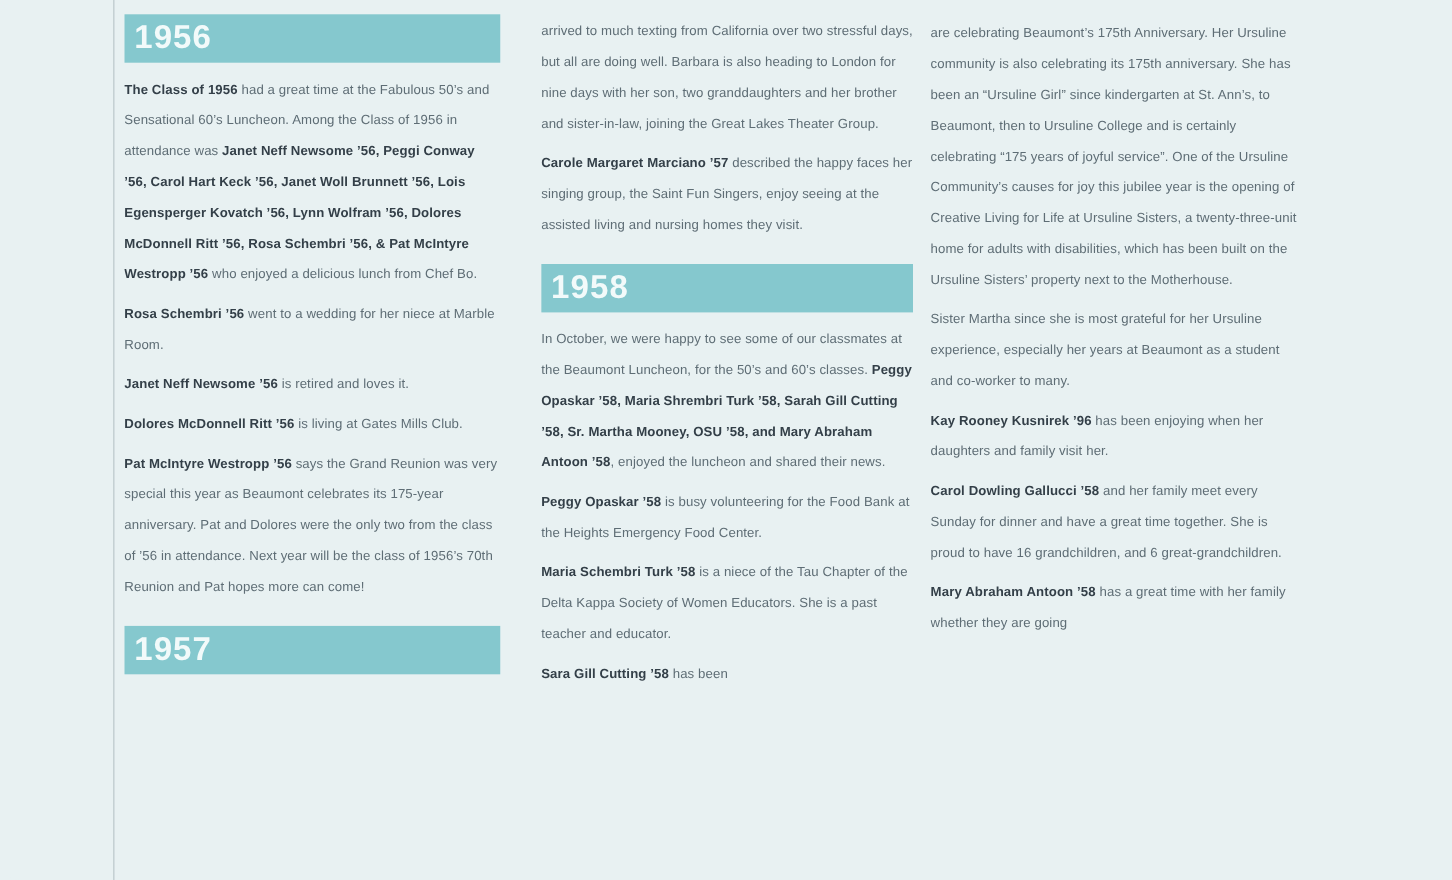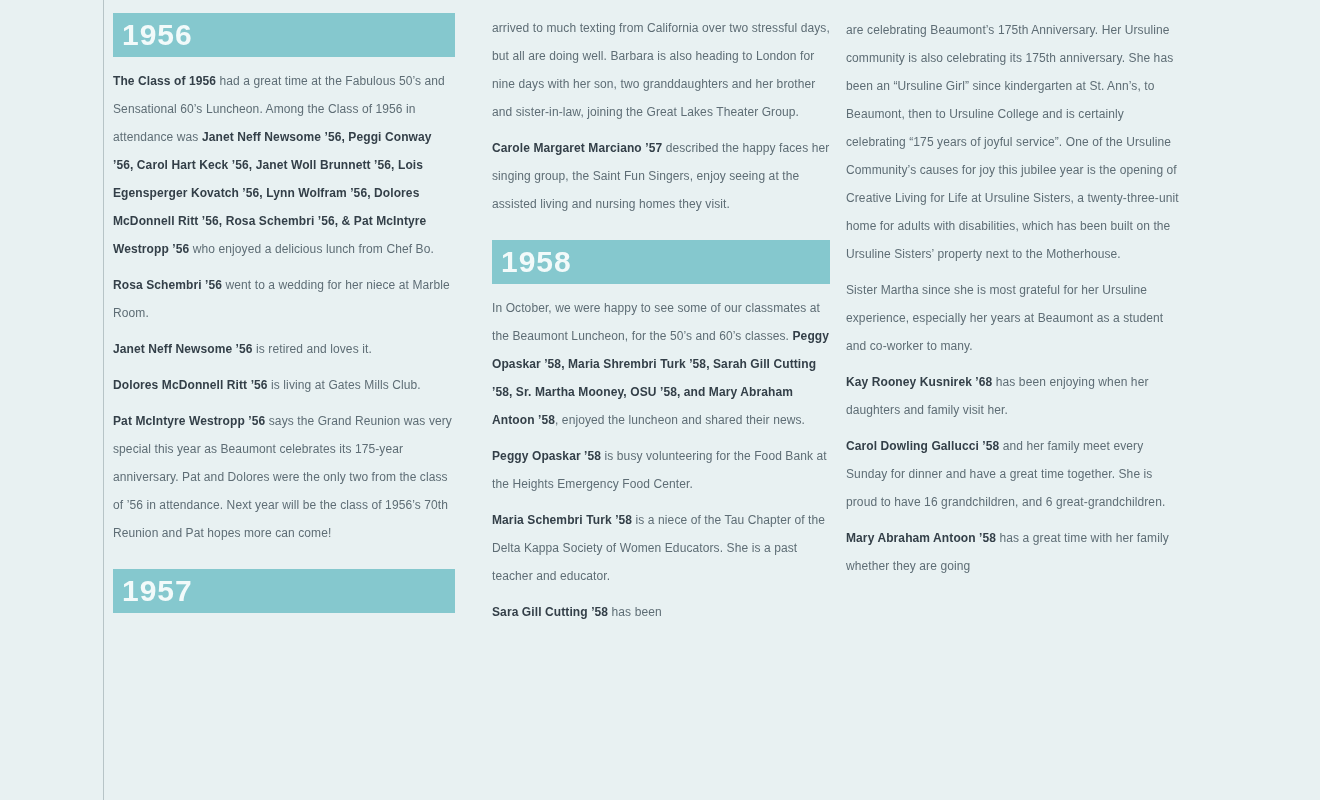--- a/index.html
+++ b/index.html
@@ -64,17 +64,17 @@
       <p class="para"><span class="b">Carole Margaret Marciano ’57</span><span class="r"> described the happy faces her singing group, the Saint Fun Singers, enjoy seeing at the assisted living and nursing homes they visit.</span></p>
       <div class="year-bar mid">1958</div>
       <p class="para"><span class="r">In October, we were happy to see some of our classmates at the Beaumont Luncheon, for the 50’s and 60’s classes. </span><span class="b">Peggy Opaskar ’58, Maria Shrembri Turk ’58, Sarah Gill Cutting ’58, Sr. Martha Mooney, OSU ’58, and Mary Abraham Antoon ’58</span><span class="r">, enjoyed the luncheon and shared their news.</span></p>
       <p class="para"><span class="b">Peggy Opaskar ’58</span><span class="r"> is busy volunteering for the Food Bank at the Heights Emergency Food Center.</span></p>
       <p class="para"><span class="b">Maria Schembri Turk ’58</span><span class="r"> is a niece of the Tau Chapter of the Delta Kappa Society of Women Educators. She is a past teacher and educator.</span></p>
       <p class="para"><span class="b">Sara Gill Cutting ’58</span><span class="r"> has been</span></p>
     </div>
   <div class="col col3">
       <p class="para"><span class="r">are celebrating Beaumont’s 175th Anniversary. Her Ursuline community is also celebrating its 175th anniversary. She has been an “Ursuline Girl” since kindergarten at St. Ann’s, to Beaumont, then to Ursuline College and is certainly celebrating “175 years of joyful service”. One of the Ursuline Community’s causes for joy this jubilee year is the opening of Creative Living for Life at Ursuline Sisters, a twenty-three-unit home for adults with disabilities, which has been built on the Ursuline Sisters’ property next to the Motherhouse.</span></p>
       <p class="para"><span class="r">Sister Martha since she is most grateful for her Ursuline experience, especially her years at Beaumont as a student and co-worker to many.</span></p>
-      <p class="para"><span class="b">Kay Rooney Kusnirek ’68</span><span class="r"> has been enjoying when her daughters and family visit her.</span></p>
+      <p class="para"><span class="b">Kay Rooney Kusnirek ’96</span><span class="r"> has been enjoying when her daughters and family visit her.</span></p>
       <p class="para"><span class="b">Carol Dowling Gallucci ’58</span><span class="r"> and her family meet every Sunday for dinner and have a great time together. She is proud to have 16 grandchildren, and 6 great-grandchildren.</span></p>
       <p class="para"><span class="b">Mary Abraham Antoon ’58</span><span class="r"> has a great time with her family whether they are going</span></p>
     </div>
 </div>
 
 </body></html>

